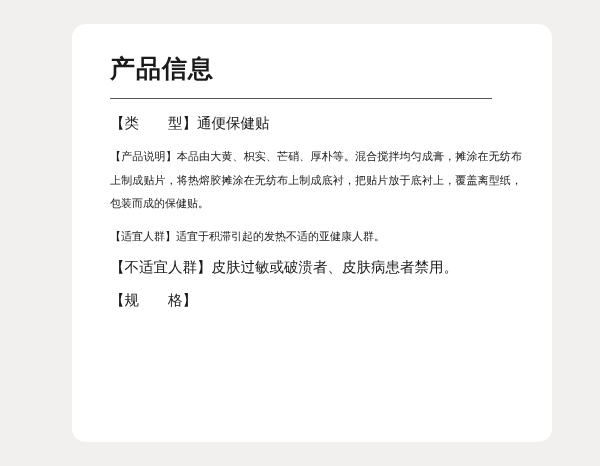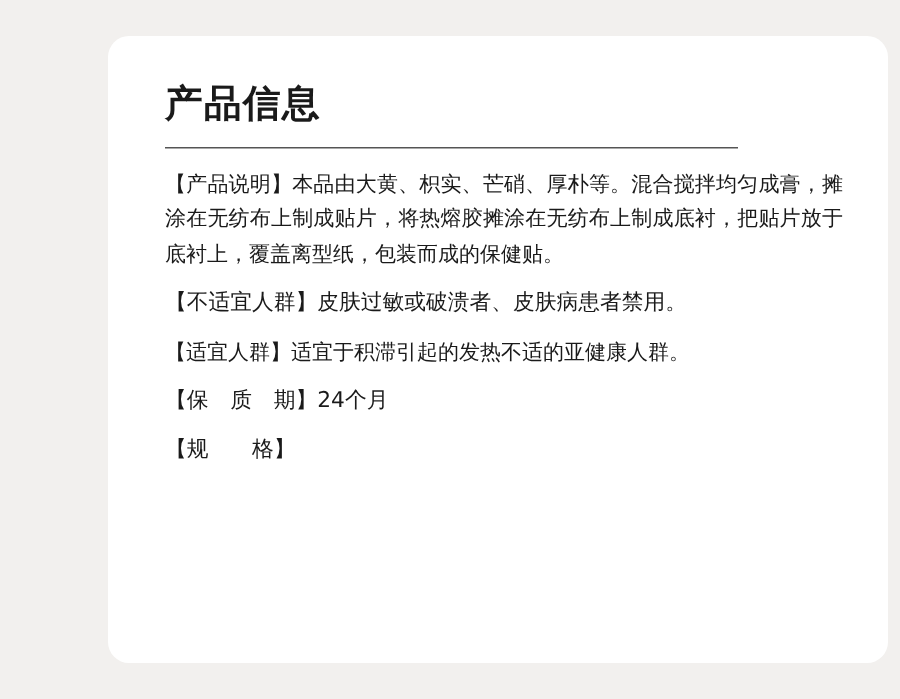--- a/index.html
+++ b/index.html
@@ -10,21 +10,21 @@
     width: 600px;
     height: 466px;
     background: #f2f0ee;
     font-family: "DejaVu Sans", "Liberation Sans", sans-serif;
     overflow: hidden;
   }
   .page {
     position: absolute;
     left: 72px;
     top: 24px;
-    width: 520px;
+    width: 480px;
     height: 418px;
     background: #ffffff;
     border-radius: 14px;
     box-sizing: border-box;
   }
   .inner {
     position: absolute;
     left: 38px;
     top: 30px;
     right: 30px;
@@ -62,58 +62,58 @@
     line-height: 1.62;
     text-align: justify;
     text-justify: inter-ideograph;
   }
   .row.block {
     display: block;
   }
   .row.block .label,
   .row.block .value {
     display: inline;
-    font-size: 14px;
+    font-size: 11px;
     line-height: 1.62;
   }
   .row.block .para {
     font-size: 14.5px;
     color: #1a1a1a;
     line-height: 1.62;
     text-align: justify;
     text-justify: inter-ideograph;
   }
 </style>
 </head>
 <body>
 
 <div class="page">
   <div class="inner">
 
     <h1 class="doc-title">产品信息</h1>
     <div class="divider"></div>
 
+    <div class="row">
+      <span class="label">【类　　型】</span>
+      <span class="value">通便保健贴</span>
+    </div>
 
     <div class="row block">
       <p class="para" style="margin:0;"><span class="label">【产品说明】</span><span class="value">本品由大黄、枳实、芒硝、厚朴等。混合搅拌均匀成膏，摊涂在无纺布上制成贴片，将热熔胶摊涂在无纺布上制成底衬，把贴片放于底衬上，覆盖离型纸，包装而成的保健贴。</span></p>
+    </div>
+
+    <div class="row block">
+      <p class="para" style="margin:0;"><span class="label">【适宜人群】</span><span class="value">适宜于积滞引起的发热不适的亚健康人群。</span></p>
     </div>
 
     <div class="row">
       <span class="label">【不适宜人群】</span>
       <span class="value">皮肤过敏或破溃者、皮肤病患者禁用。</span>
     </div>
 
-    <div class="row block">
-      <p class="para" style="margin:0;"><span class="label">【适宜人群】</span><span class="value">适宜于积滞引起的发热不适的亚健康人群。</span></p>
-    </div>
-
-    <div class="row">
-      <span class="label">【保　质　期】</span>
-      <span class="value">24个月</span>
-    </div>
 
     <div class="row">
       <span class="label">【规　　格】</span>
     </div>
 
 
   </div>
 </div>
 
 </body></html>

